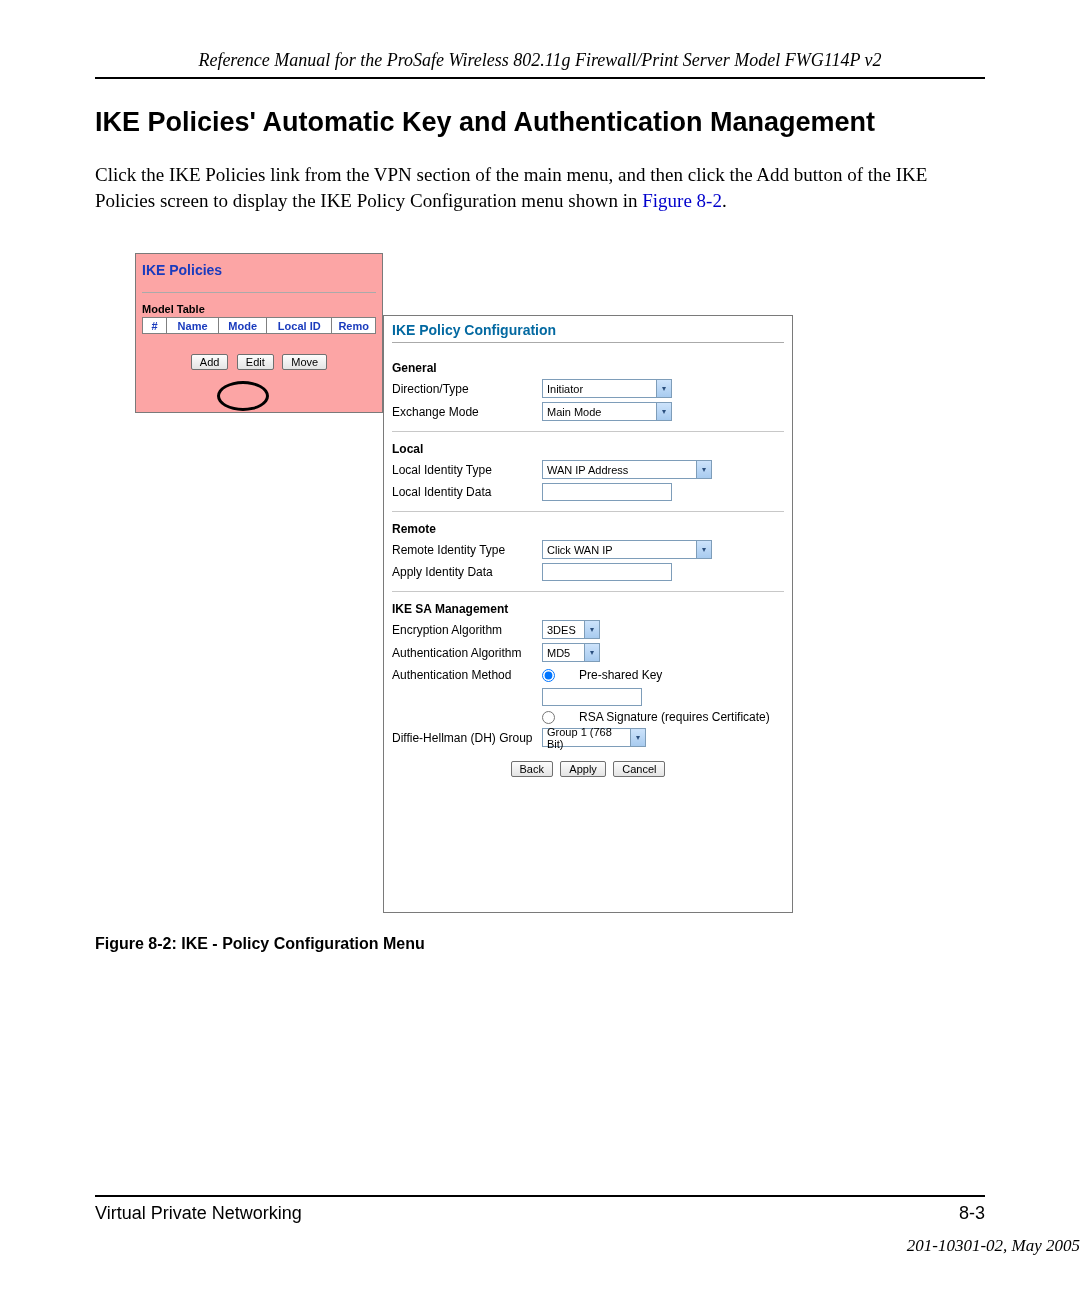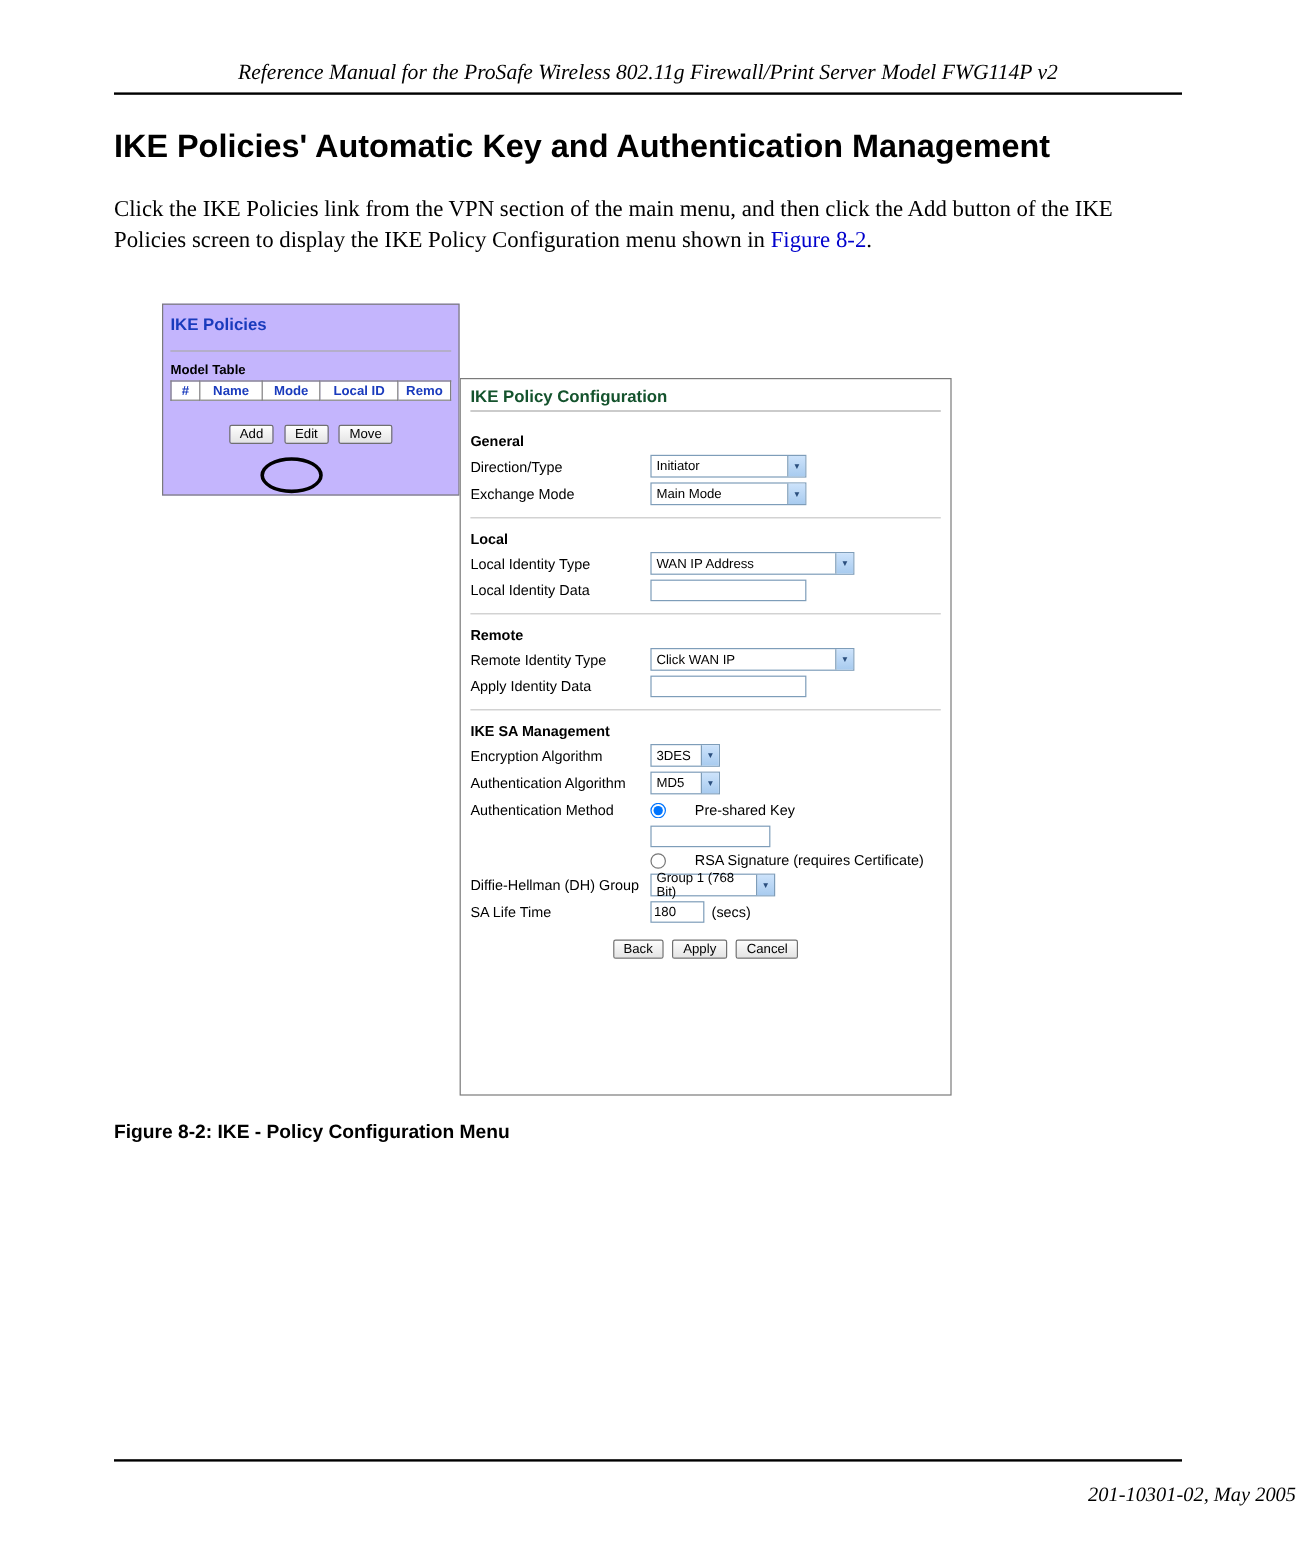--- a/index.html
+++ b/index.html
@@ -41,21 +41,21 @@
     height: 660px;
     margin-left: 40px;
     margin-bottom: 22px;
   }
   .left-panel {
     position: absolute;
     left: 0; top: 0;
     width: 248px;
     height: 160px;
     border: 1px solid #7a7a7a;
-    background: #c4b5fd;
+    background: #fca5a5;
     font-family: Arial, Helvetica, sans-serif;
   }
   .left-title {
     color: #1a3bbd;
     font-weight: bold;
     font-size: 14px;
     padding: 8px 6px 14px 6px;
   }
   .left-rule {
     border: none;
@@ -112,21 +112,21 @@
     top: 62px;
     width: 410px;
     height: 598px;
     border: 1px solid #7a7a7a;
     background: #fff;
     font-family: Arial, Helvetica, sans-serif;
     font-size: 12px;
     padding: 6px 8px 8px 8px;
   }
   .right-title {
-    color: #14532d;
+    color: #0369a1;
     font-weight: bold;
     font-size: 14px;
     margin-bottom: 4px;
   }
   .right-rule {
     border: none;
     border-top: 1px solid #aaa;
     margin: 0 0 18px 0;
   }
   .section-hdr {
@@ -322,32 +322,31 @@
       <input type="radio" style="">
       <span>RSA Signature (requires Certificate)</span>
     </label>
     <div class="form-row">
       <span class="form-label">Diffie-Hellman (DH) Group</span>
       <span class="sel" style="width:104px">
         <span>Group 1 (768 Bit)</span>
         <span class="arrow">▾</span>
       </span>
     </div>
-    <div class="form-row">
-      <span class="form-label">SA Life Time</span>
-      <input class="tf" style="width: 45px;" value="180">
-      <span style="margin-left:6px;font-size:12px">(secs)</span>
-    </div>
 
     <div class="bottom-btns">
       <button class="ui-btn">Back</button>
       <button class="ui-btn">Apply</button>
       <button class="ui-btn">Cancel</button>
     </div>
   </div>
 </div>
 
 <div class="figure-caption">Figure 8-2:  IKE - Policy Configuration Menu</div>
 
 <div class="footer">
   <hr class="footer-rule">
+  <div class="footer-row">
+    <span>Virtual Private Networking</span>
+    <span>8-3</span>
+  </div>
 </div>
 <div class="footer-doc">201-10301-02, May 2005</div>
 
 </body></html>

